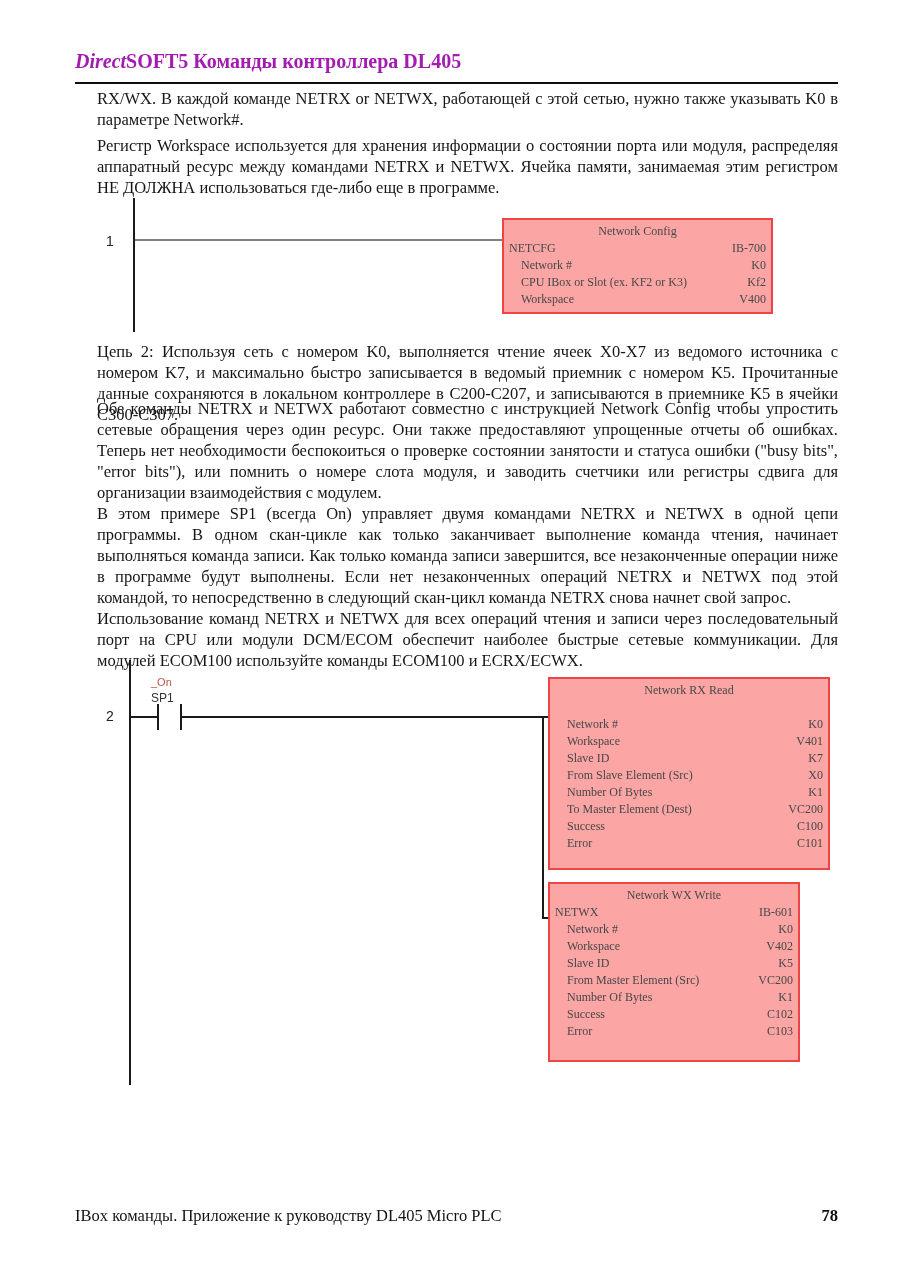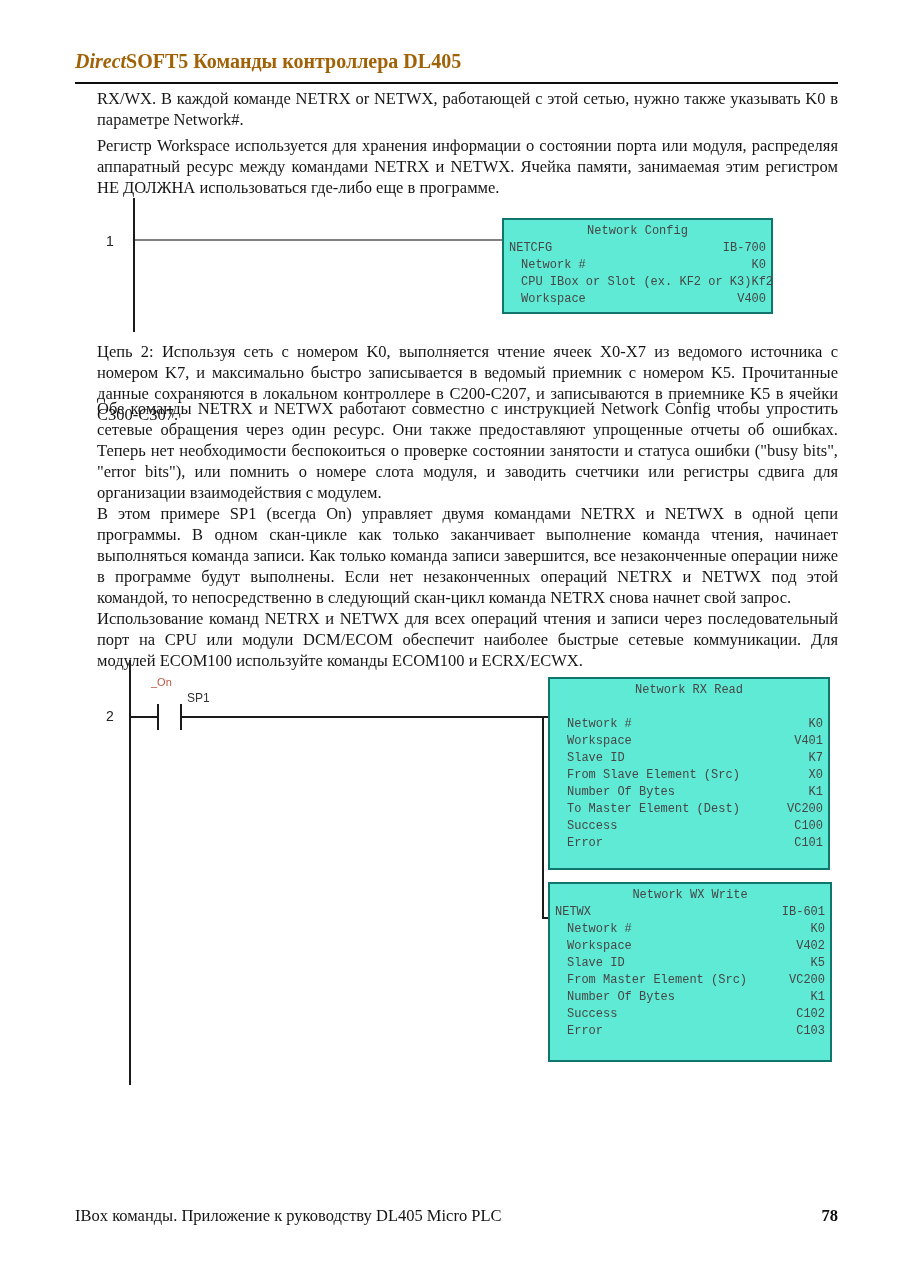--- a/index.html
+++ b/index.html
@@ -3,54 +3,54 @@
 <meta charset="utf-8">
 <style>
   html,body { margin:0; padding:0; }
   body {
     width:900px; height:1274px; background:#ffffff; position:relative;
     font-family:"Liberation Serif", serif; color:#141414; overflow:hidden;
   }
   
   .hdr {
     position:absolute; left:75px; top:50px; width:763px;
-    font-size:20px; font-weight:bold; color:#a16207; white-space:nowrap;
+    font-size:20px; font-weight:bold; color:#a21caf; white-space:nowrap;
   }
   .hdr .it { font-style:italic; }
   .hdr-rule { position:absolute; left:75px; top:82px; width:763px; height:2px; background:#0d0d0d; }
   
   .para {
     position:absolute; left:97px; width:741px;
     font-size:16.5px; line-height:21px; text-align:justify; color:#161616;
   }
   
   .rail  { position:absolute; width:2px; background:#1a1a1a; }
   .hline { position:absolute; height:2px; background:#1a1a1a; }
   .hline.gray { background:#808080; }
   .vline { position:absolute; width:2px; background:#1a1a1a; }
   .rung-num {
     position:absolute; font-family:"Liberation Sans", sans-serif;
     font-size:14px; color:#222; width:20px; text-align:center;
   }
   .ibox {
-    position:absolute; border:2px solid #0f766e; background:#5eead4;
-    font-family:Liberation Mono, monospace; font-size:12px; color:#474747;
+    position:absolute; border:2px solid #ef4444; background:#fca5a5;
+    font-family:Liberation Serif, serif; font-size:12px; color:#474747;
     box-sizing:border-box; padding-top:3px;
   }
   .ibox .title { text-align:center; height:17px; line-height:17px; }
   .ibox .row {
     display:flex; justify-content:space-between; height:17px; line-height:17px;
     padding:0 5px; white-space:nowrap;
   }
   .ibox .row.indent { padding-left:17px; }
   .ibox .row.blank { height:17px; }
   .contact-bar { position:absolute; width:2px; height:26px; background:#1a1a1a; }
   .contact-lbl {
     position:absolute; font-family:"Liberation Sans", sans-serif;
-    font-size:12px; color:#333;margin-left:36px;
+    font-size:12px; color:#333;
   }
   .contact-state {
     position:absolute; font-family:"Liberation Sans", sans-serif;
     font-size:11px; color:#bb5545;
   }
   
   .ftr-left { position:absolute; left:75px; top:1206px; font-size:16.5px; color:#141414; }
   .ftr-page { position:absolute; right:62px; top:1206px; font-size:16.5px; font-weight:bold; color:#0d0d0d; }
 </style>
 </head>
@@ -138,21 +138,21 @@
     <div class="row indent">
       <span>Success</span>
       <span>C100</span>
     </div>
     <div class="row indent">
       <span>Error</span>
       <span>C101</span>
     </div>
   </div>
 
-  <div class="ibox" style="left:548px; top:882px; width:284px; height:180px;">
+  <div class="ibox" style="left:548px; top:882px; width:252px; height:180px;">
     <div class="title">Network WX Write</div>
     <div class="row">
       <span>NETWX</span>
       <span>IB-601</span>
     </div>
     <div class="row indent">
       <span>Network #</span>
       <span>K0</span>
     </div>
     <div class="row indent">

